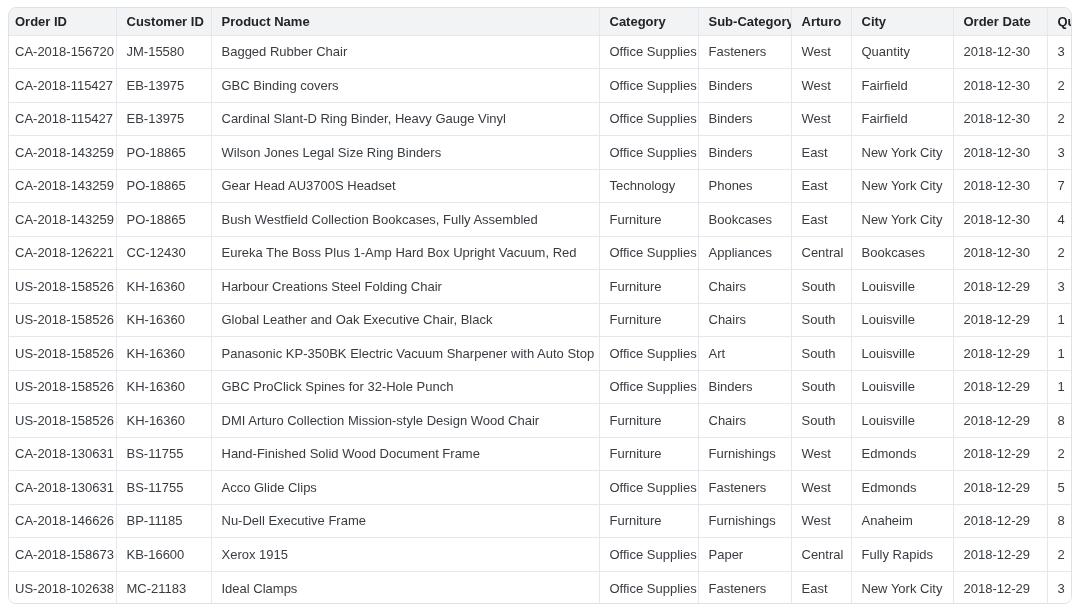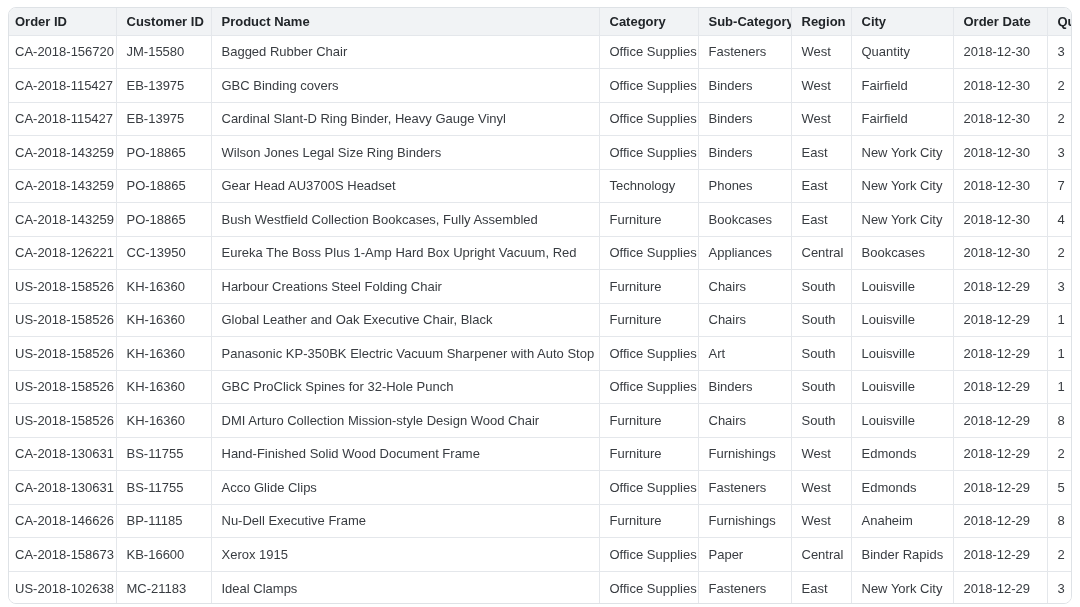--- a/index.html
+++ b/index.html
@@ -81,21 +81,21 @@
         <col class="c-date">
         <col class="c-qty">
     </colgroup>
     <thead>
       <tr id="header-row">
           <th>Order ID</th>
           <th>Customer ID</th>
           <th>Product Name</th>
           <th>Category</th>
           <th>Sub-Category</th>
-          <th>Region</th>
+          <th>Arturo</th>
           <th>City</th>
           <th>Order Date</th>
           <th>Quantity</th>
         </tr>
     </thead>
     <tbody id="table-body">
         <tr>
           <td>CA-2018-156720</td>
           <td>JM-15580</td>
           <td>Bagged Rubber Chair</td>
@@ -156,21 +156,21 @@
           <td>Bush Westfield Collection Bookcases, Fully Assembled</td>
           <td>Furniture</td>
           <td>Bookcases</td>
           <td>East</td>
           <td>New York City</td>
           <td>2018-12-30</td>
           <td>4</td>
         </tr>
         <tr>
           <td>CA-2018-126221</td>
-          <td>CC-13950</td>
+          <td>CC-12430</td>
           <td>Eureka The Boss Plus 1-Amp Hard Box Upright Vacuum, Red</td>
           <td>Office Supplies</td>
           <td>Appliances</td>
           <td>Central</td>
           <td>Bookcases</td>
           <td>2018-12-30</td>
           <td>2</td>
         </tr>
         <tr>
           <td>US-2018-158526</td>
@@ -260,21 +260,21 @@
           <td>2018-12-29</td>
           <td>8</td>
         </tr>
         <tr>
           <td>CA-2018-158673</td>
           <td>KB-16600</td>
           <td>Xerox 1915</td>
           <td>Office Supplies</td>
           <td>Paper</td>
           <td>Central</td>
-          <td>Binder Rapids</td>
+          <td>Fully Rapids</td>
           <td>2018-12-29</td>
           <td>2</td>
         </tr>
         <tr>
           <td>US-2018-102638</td>
           <td>MC-21183</td>
           <td>Ideal Clamps</td>
           <td>Office Supplies</td>
           <td>Fasteners</td>
           <td>East</td>

